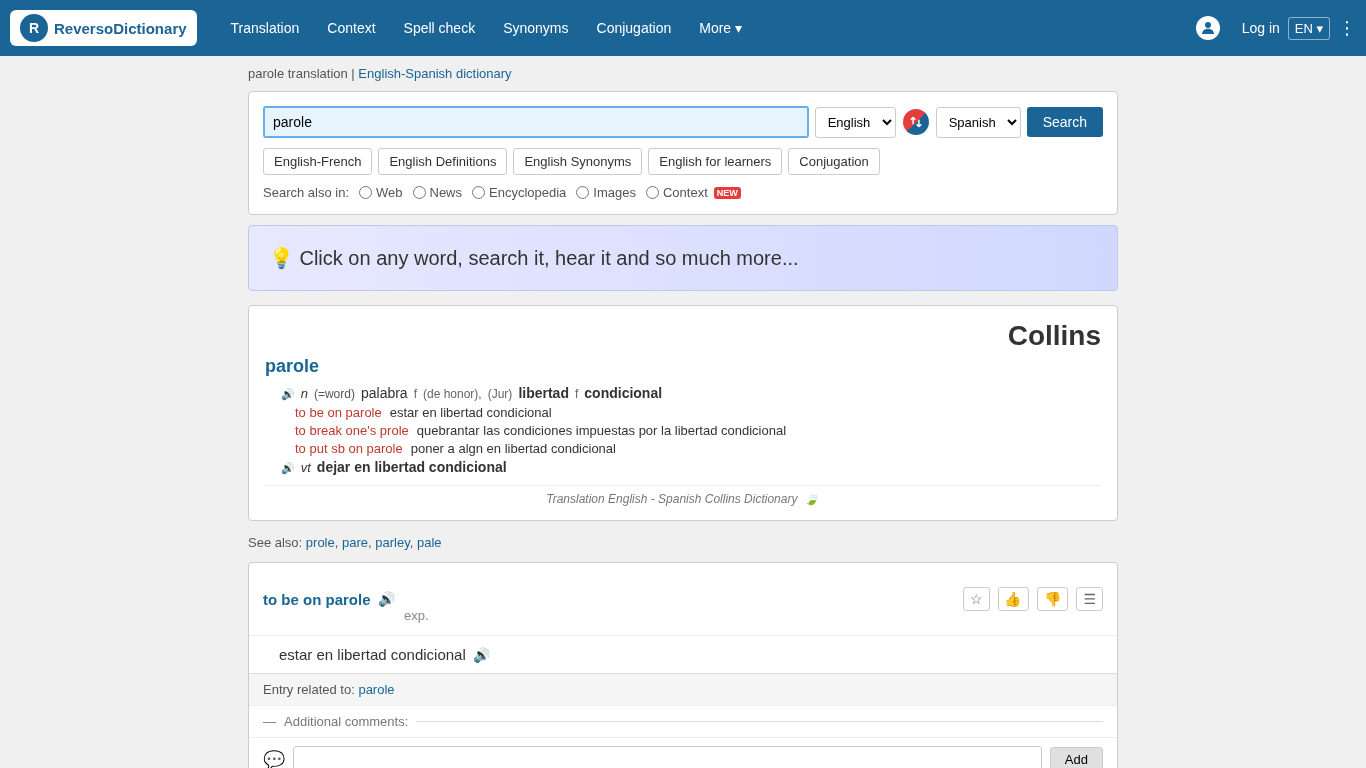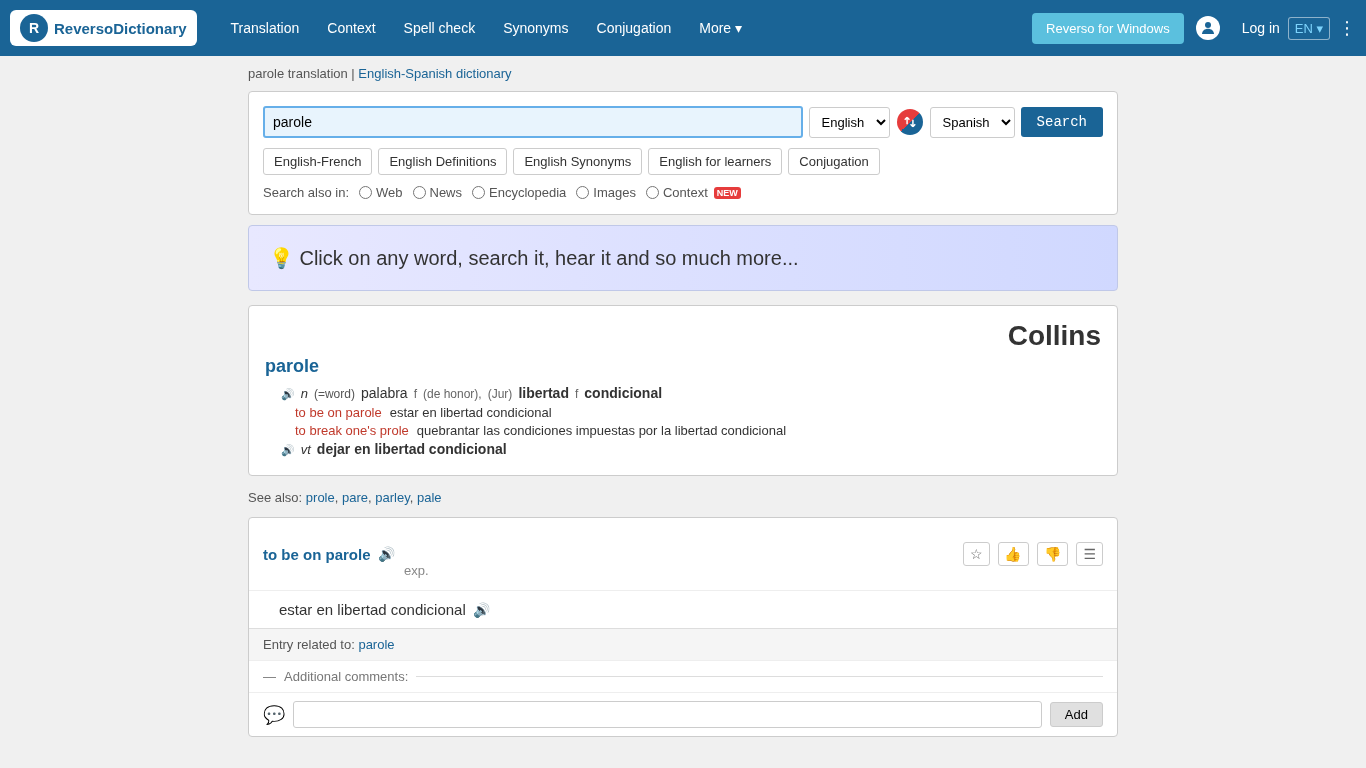--- a/index.html
+++ b/index.html
@@ -63,21 +63,21 @@
     }
     .nav-user-icon {
       width: 24px; height: 24px;
       background: white;
       border-radius: 50%;
       display: flex; align-items: center; justify-content: center;
     }
     .nav-lang {
       background: #1a6496;
       border: 1px solid rgba(255,255,255,0.5);
-      color: #7dd3fc;
+      color: #ffffff;
       border-radius: 3px;
       padding: 3px 6px;
       margin-left: 8px;
       font-size: 13px;
       cursor: pointer;
     }
     .nav-dots { color: white; margin-left: 8px; font-size: 18px; cursor: pointer; }
 
     
     .content { max-width: 900px; margin: 0 auto; padding: 10px 15px; }
@@ -128,21 +128,20 @@
       display: flex; align-items: center; justify-content: center;
     }
     .search-btn {
       background: #1a6496;
       color: white;
       border: none;
       border-radius: 3px;
       padding: 7px 16px;
       font-size: 14px;
       cursor: pointer;
-      font-family: Liberation Mono, monospace;
     }
     .dict-btns { display: flex; gap: 6px; flex-wrap: wrap; margin-bottom: 10px; }
     .dict-btn {
       border: 1px solid #ccc;
       background: white;
       border-radius: 3px;
       padding: 5px 10px;
       font-size: 13px;
       cursor: pointer;
       color: #333;
@@ -269,21 +268,20 @@
       <span>Reverso</span><span>Dictionary</span>
     </span>
   </a>
   <a class="nav-link" href="#">Translation</a>
   <a class="nav-link" href="#">Context</a>
   <a class="nav-link" href="#">Spell check</a>
   <a class="nav-link" href="#">Synonyms</a>
   <a class="nav-link" href="#">Conjugation</a>
   <a class="nav-link" href="#">More ▾</a>
   <div class="nav-spacer"></div>
-  <button class="nav-btn-reverso">Reverso for Windows</button>
   <div class="nav-user">
     <div class="nav-user-icon">
       <svg width="18" height="18" viewBox="0 0 24 24" fill="#1a6496">
           <circle cx="12" cy="8" r="4"></circle>
           <path d="M4 20c0-4 3.6-7 8-7s8 3 8 7"></path>
         </svg>
     </div>
     <span style="cursor:pointer;">Log in</span>
   </div>
   <button class="nav-lang">EN ▾</button>
@@ -372,24 +370,32 @@
       <span style="font-weight:bold;">condicional</span>
     </div>
     <div class="entry-phrase">
       <a class="phrase-link" href="#">to be on parole</a>
       <span class="phrase-translation">estar en libertad condicional</span>
     </div>
     <div class="entry-phrase">
       <a class="phrase-link" href="#">to break one's prole</a>
       <span class="phrase-translation">quebrantar las condiciones impuestas por la libertad condicional</span>
     </div>
+    <div class="entry-phrase">
+      <a class="phrase-link" href="#">to put sb on parole</a>
+      <span class="phrase-translation">poner a algn en libertad condicional</span>
+    </div>
     <div class="entry-vt-row">
       <span style="font-size:11px;color:#aaa;">🔊</span>
       <span class="entry-pos">vt</span>
       <span style="font-weight:bold;">dejar en libertad condicional</span>
+    </div>
+    <div class="dict-footer">
+      <span>Translation English - Spanish Collins Dictionary</span>
+      <span style="margin-left:4px;">🍃</span>
     </div>
   </div>
 
   <div class="see-also">
     <span>See also:</span>
     <a href="#">prole</a>,
     <a href="#">pare</a>,
     <a href="#">parley</a>,
     <a href="#">pale</a>
   </div>

